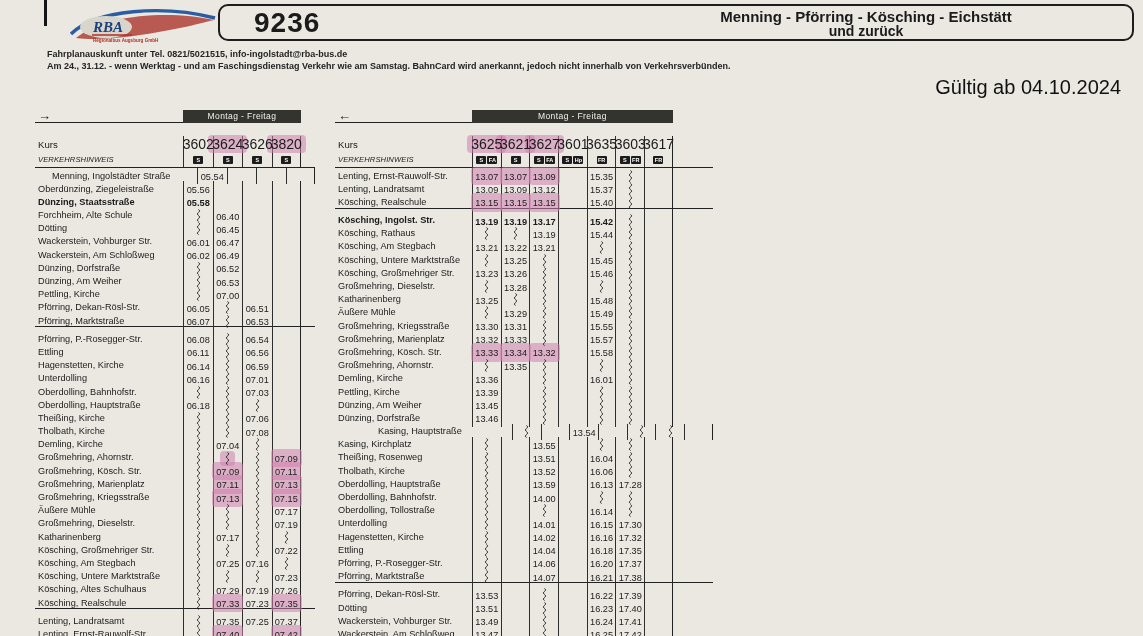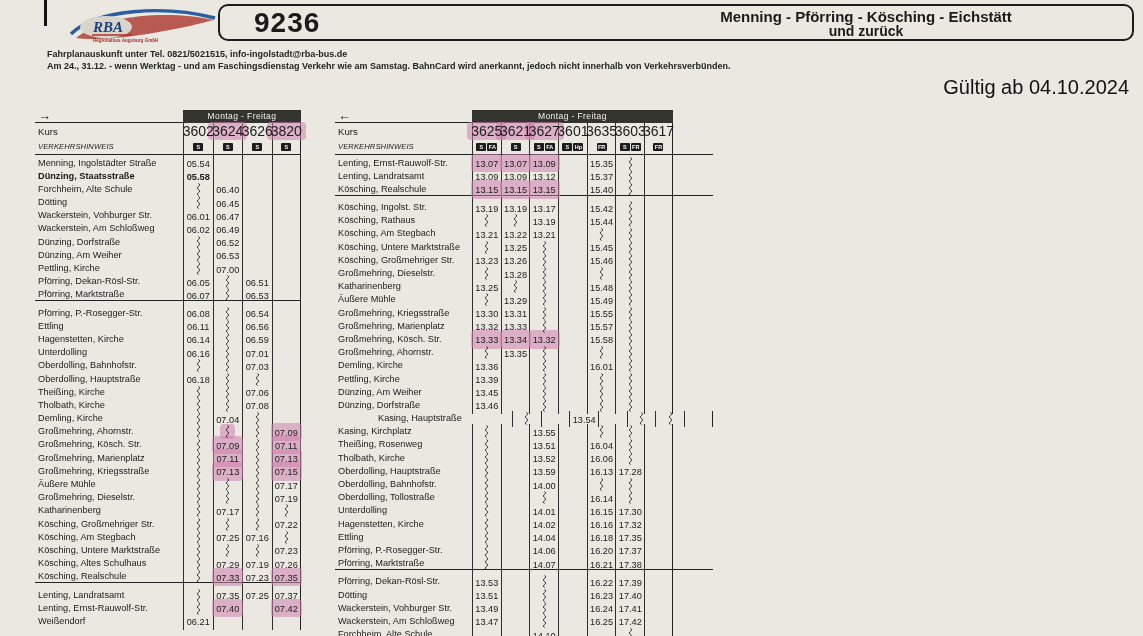--- a/index.html
+++ b/index.html
@@ -15,28 +15,28 @@
   .numbox{
     position:absolute;left:218px;top:4px;width:916px;height:37px;
     border:2px solid #1d1d1d;border-radius:10px;box-sizing:border-box;
   }
   .routenum{position:absolute;left:34px;top:1px;font-size:28px;font-weight:bold;letter-spacing:1px;}
   .routetitle{position:absolute;left:420px;right:40px;top:3px;text-align:center;font-weight:bold;font-size:15px;line-height:15px;}
   .routetitle .l2{font-size:14px;}
   .info{position:absolute;left:47px;font-size:9px;font-weight:bold;color:#242424;white-space:nowrap;}
   .info1{top:49px;}
   .info2{top:61px;}
-  .valid{position:absolute;right:14px;top:76px;font-size:20px;color:#111;}
+  .valid{position:absolute;right:22px;top:76px;font-size:20px;color:#111;}
   
   .tt{position:absolute;top:110px;}
   #left-table{left:35px;}
   #right-table{left:335px;}
   .row{display:grid;align-items:center;}
   .brow{height:13px;}
-  .krow{height:16px;}
+  .krow{height:16px;margin-top:13px;}
   .vrow{height:15px;}
   .trow{height:13.2px;line-height:13.2px;}
   .seprow{height:4px;border-top:1.4px solid #222;}
   .arrowcell{font-size:13px;font-weight:bold;padding-left:3px;border-bottom:1.2px solid #222;line-height:12px;}
   .bar{grid-column:2 / -1;background:#34342f;color:#f1f0ea;font-size:8.5px;letter-spacing:.4px;
        text-align:center;line-height:13px;}
   .namecell,.nh{font-size:9.2px;padding-left:3px;white-space:nowrap;overflow:hidden;}
   .nh.kurs{font-size:9.6px;}
   .nh.vh{font-size:7.6px;letter-spacing:.1px;font-style:italic;}
   .tcell{border-left:1px solid #2e2e2c;text-align:center;overflow:visible;height:100%;
@@ -111,24 +111,33 @@
       <div class="tcell">
         <span class="badge">S</span>
       </div>
       <div class="tcell">
         <span class="badge">S</span>
       </div>
       <div class="tcell">
         <span class="badge">S</span>
       </div>
     </div>
-    <div class="row trow" style="grid-template-columns: 148px 29.5px 29.5px 29.5px 29.5px;">
+    <div class="row trow" style="grid-template-columns: 148px 29.5px 29.5px 29.5px 29.5px; margin-left: 14px;">
       <div class="namecell">Menning, Ingolstädter Straße</div>
       <div class="tcell">
         <span class="cv"><span class="t">05.54</span></span>
+      </div>
+      <div class="tcell"></div>
+      <div class="tcell"></div>
+      <div class="tcell"></div>
+    </div>
+    <div class="row trow" style="grid-template-columns: 148px 29.5px 29.5px 29.5px 29.5px;">
+      <div class="namecell">Oberdünzing, Ziegeleistraße</div>
+      <div class="tcell">
+        <span class="cv"><span class="t">05.56</span></span>
       </div>
       <div class="tcell"></div>
       <div class="tcell"></div>
       <div class="tcell"></div>
     </div>
     <div class="row trow" style="grid-template-columns: 148px 29.5px 29.5px 29.5px 29.5px; font-weight: bold;">
       <div class="namecell">Dünzing, Staatsstraße</div>
       <div class="tcell">
         <span class="cv"><span class="t">05.58</span></span>
       </div>
@@ -924,21 +933,21 @@
     <div class="row seprow" style="grid-template-columns: 137px 28.7px 28.7px 28.7px 28.7px 28.7px 28.7px 28.7px;">
       <div></div>
       <div class="tcell"></div>
       <div class="tcell"></div>
       <div class="tcell"></div>
       <div class="tcell"></div>
       <div class="tcell"></div>
       <div class="tcell"></div>
       <div class="tcell"></div>
     </div>
-    <div class="row trow" style="grid-template-columns: 137px 28.7px 28.7px 28.7px 28.7px 28.7px 28.7px 28.7px;">
+    <div class="row trow" style="grid-template-columns: 137px 28.7px 28.7px 28.7px 28.7px 28.7px 28.7px 28.7px; font-weight: bold;">
       <div class="namecell">Kösching, Ingolst. Str.</div>
       <div class="tcell">
         <span class="cv"><span class="t">13.19</span></span>
       </div>
       <div class="tcell">
         <span class="cv"><span class="t">13.19</span></span>
       </div>
       <div class="tcell">
         <span class="cv"><span class="t">13.17</span></span>
       </div>

